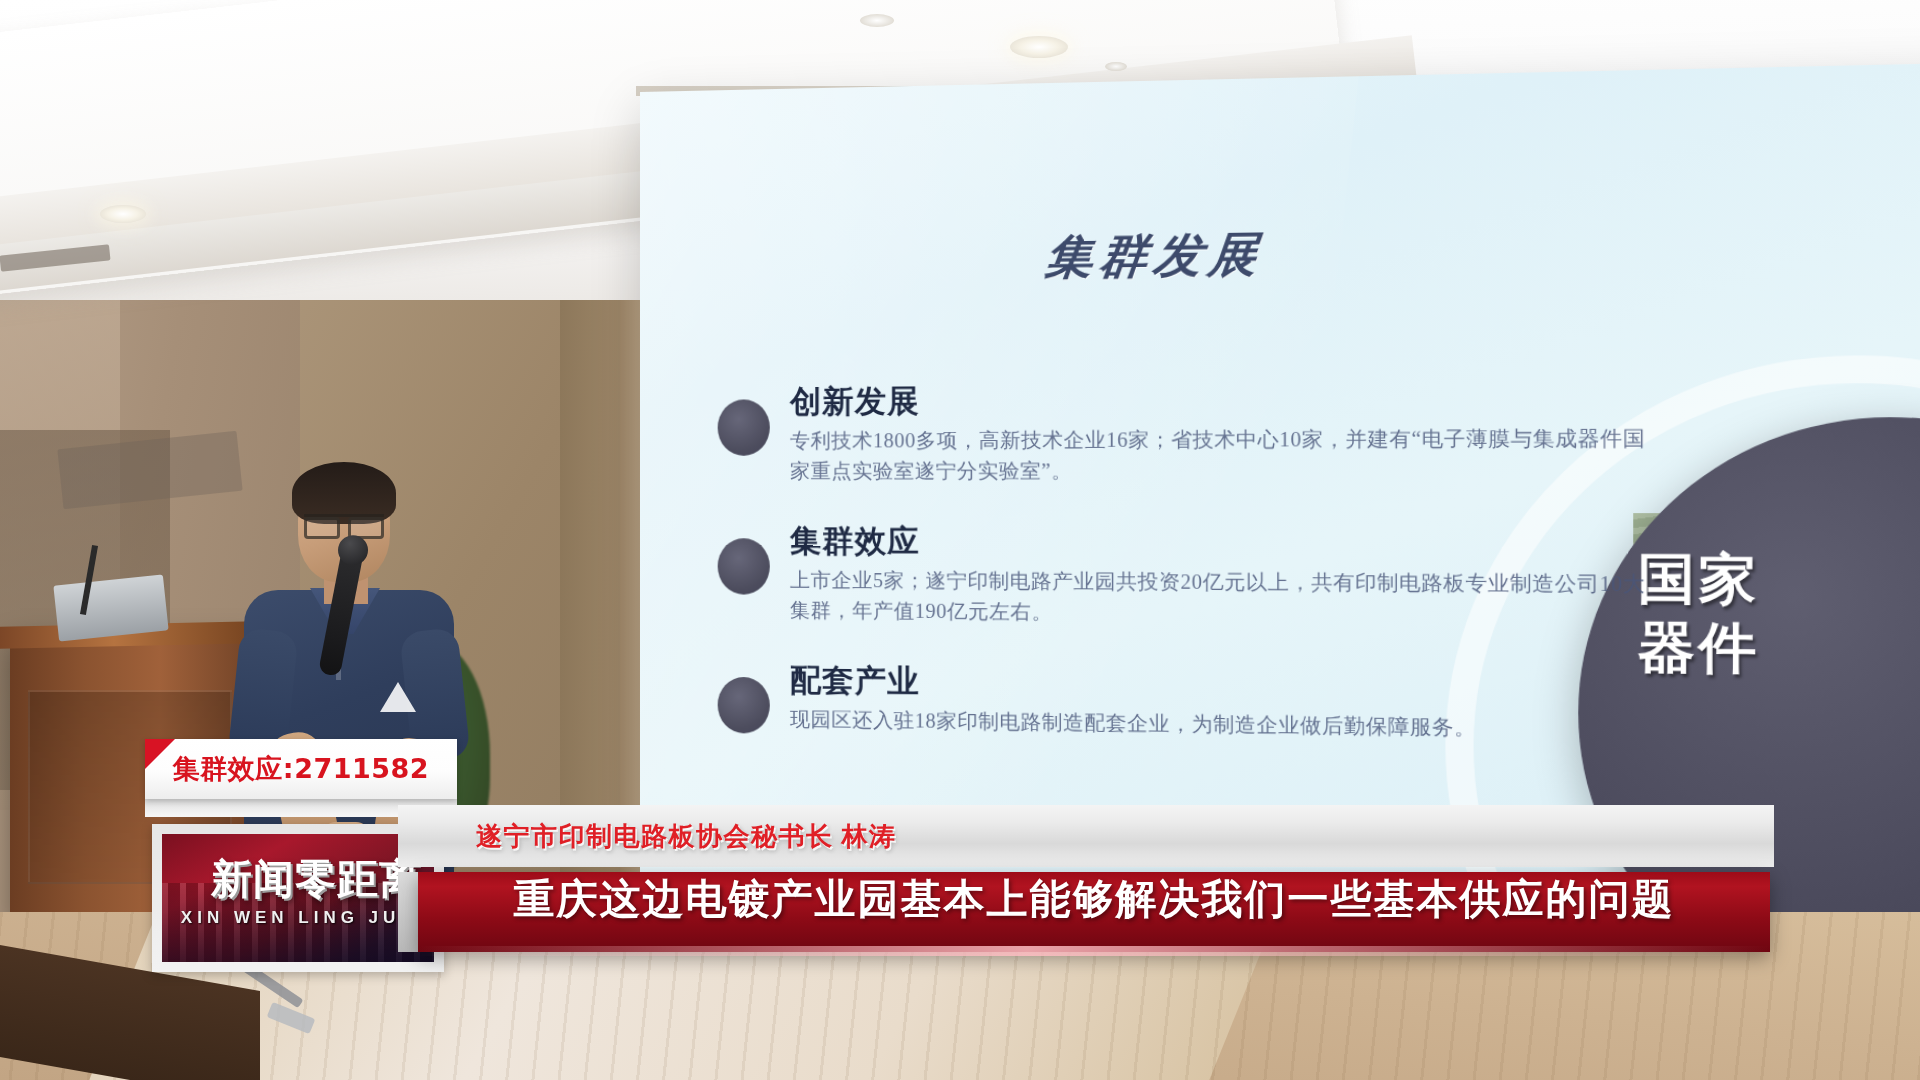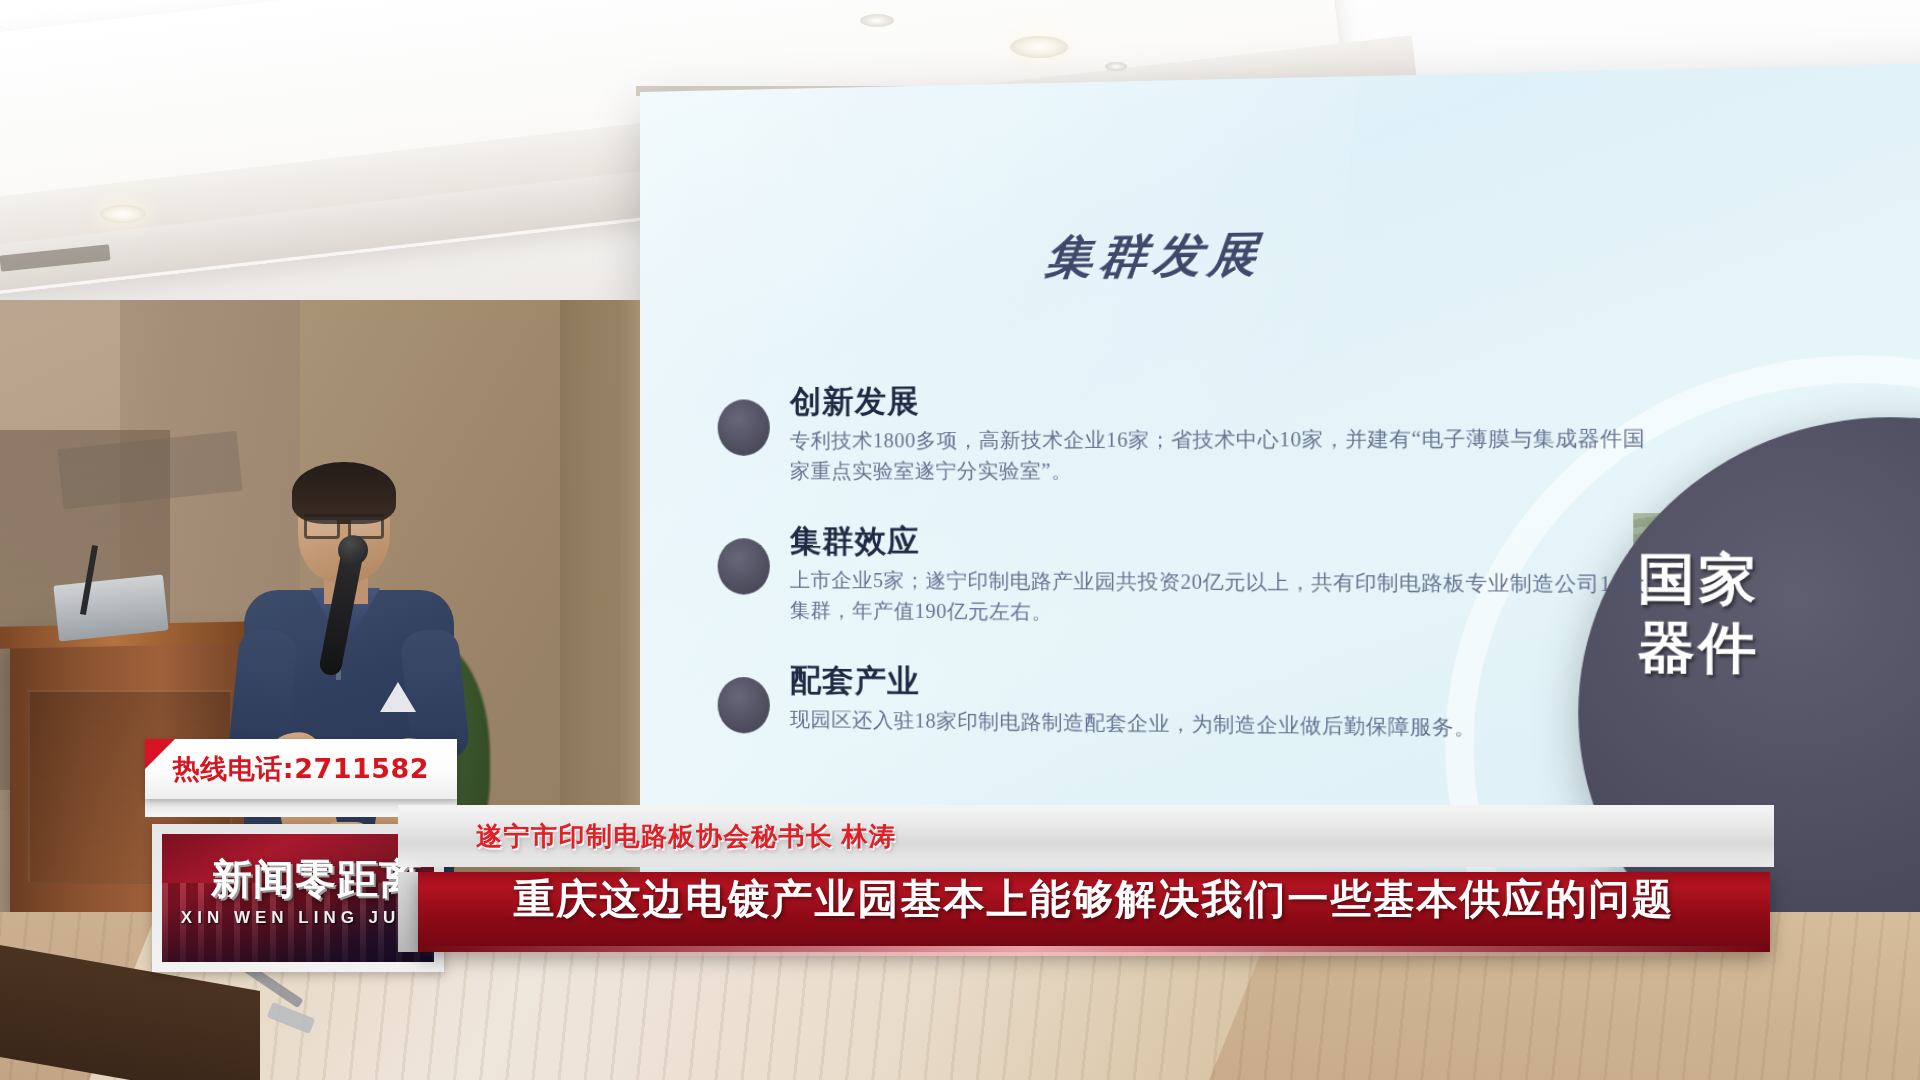--- a/index.html
+++ b/index.html
@@ -447,21 +447,21 @@
     <div class="floor-grain"></div>
     <div class="floor-edge"></div>
     <div class="cable"></div>
     <div class="cable2"></div>
   </div>
 
 
   <div class="hotline-shadow"></div>
   <div class="hotline">
     <span class="corner"></span>
-    <span class="t">热线电话:2711582</span>
+    <span class="t">集群效应:2711582</span>
   </div>
 
   <div class="logobox">
     <div class="logoinner">
       <div class="logo-cn">新闻零距离</div>
       <div class="logo-py">XIN WEN LING JU LI</div>
     </div>
   </div>
 
   <div class="namebar">

